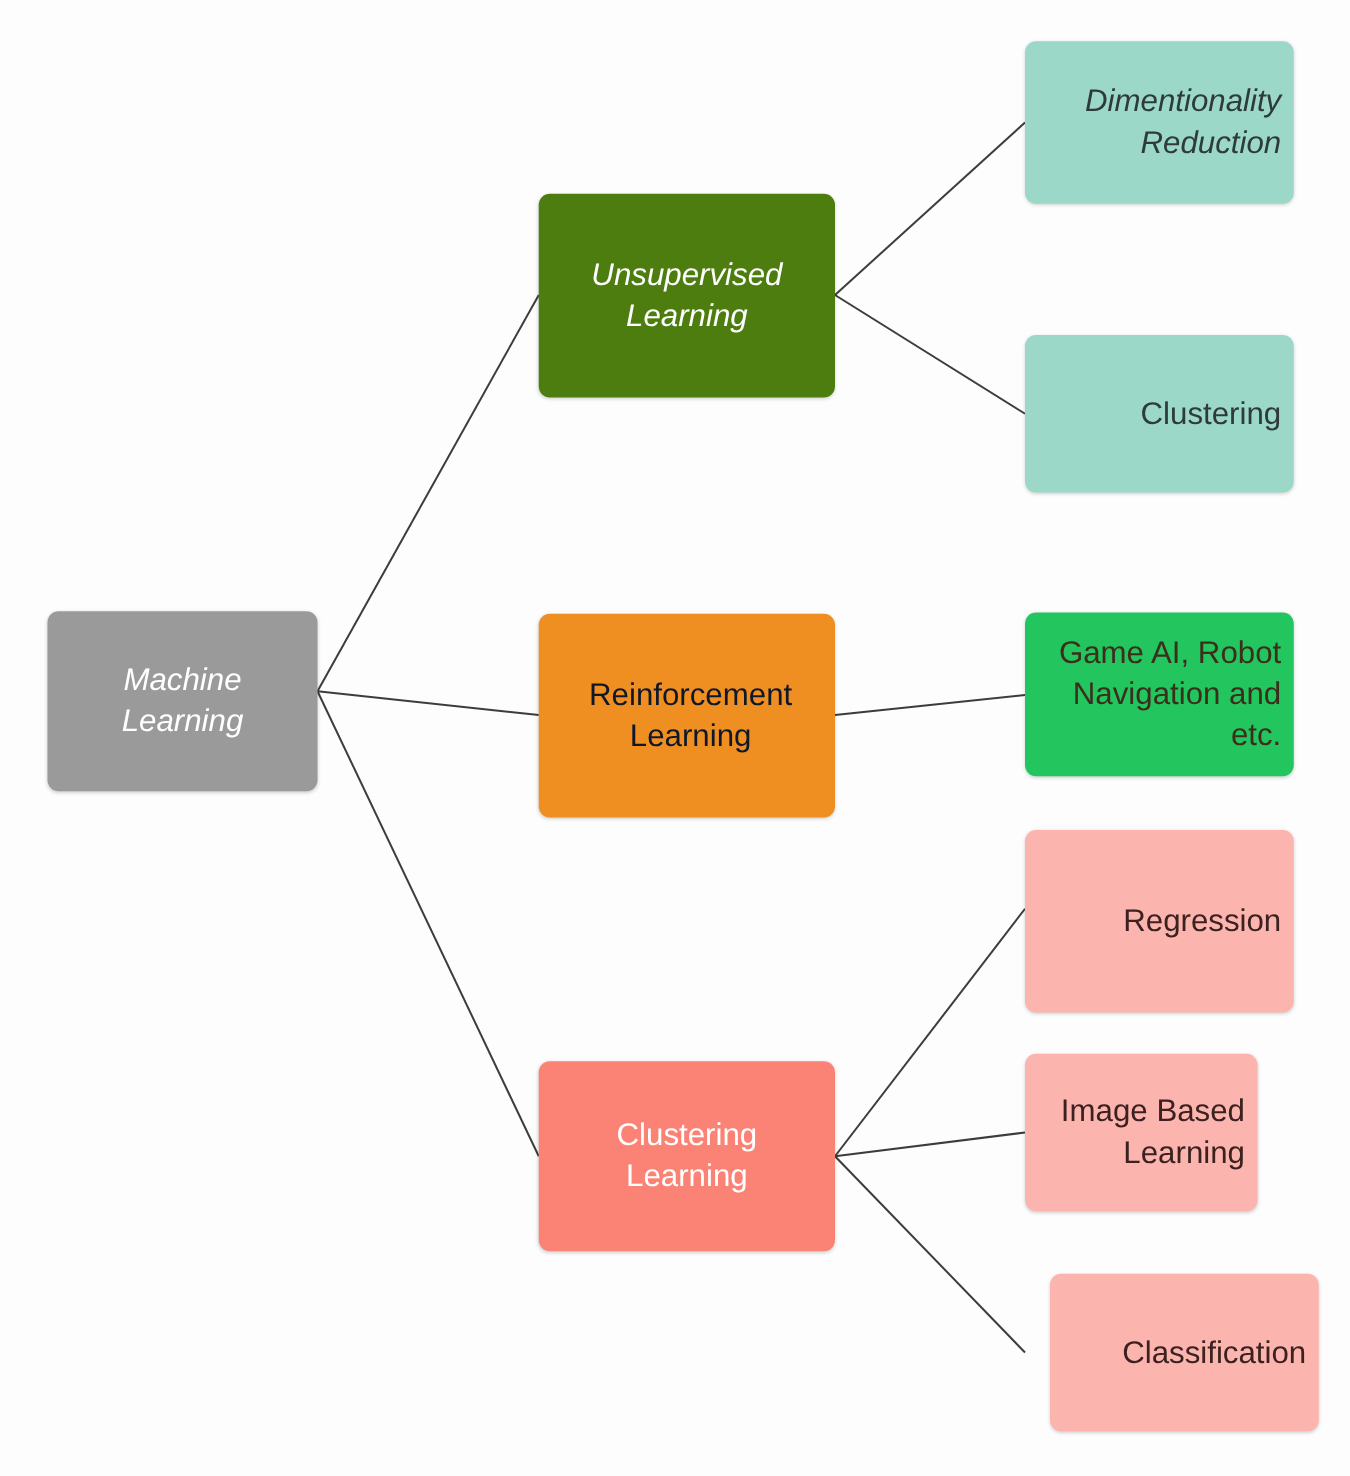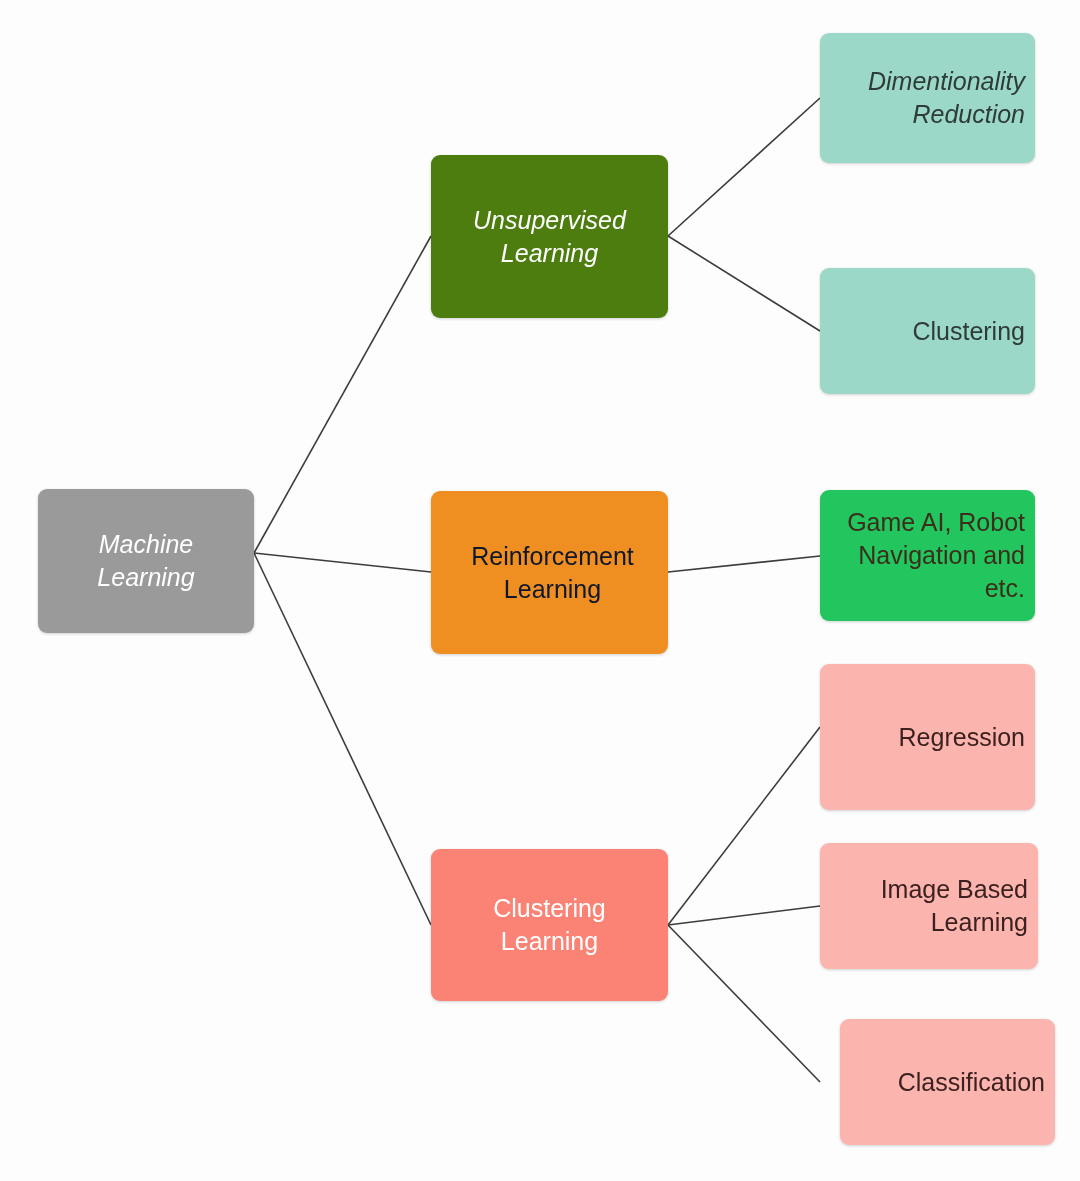--- a/index.html
+++ b/index.html
@@ -104,21 +104,21 @@
 Navigation and
 etc.</span>
       </div>
       <div class="node level-branch upright" style="left: 431px; top: 849px; width: 237px; height: 152px; background: rgb(251, 131, 118); color: rgb(255, 255, 255);">
         <span class="node-label">Clustering
 Learning</span>
       </div>
       <div class="node level-leaf upright" style="left: 820px; top: 664px; width: 215px; height: 146px; background: rgb(252, 180, 174); color: rgb(59, 33, 31);">
         <span class="node-label">Regression</span>
       </div>
-      <div class="node level-leaf upright" style="left: 820px; top: 843px; width: 218px; height: 126px; background: rgb(252, 180, 174); color: rgb(59, 33, 31);">
+      <div class="node level-leaf upright" style="left: 820px; top: 843px; width: 186px; height: 126px; background: rgb(252, 180, 174); color: rgb(59, 33, 31);">
         <span class="node-label">Image Based
 Learning</span>
       </div>
       <div class="node level-leaf upright" style="left: 820px; top: 1019px; width: 215px; height: 126px; background: rgb(252, 180, 174); color: rgb(59, 33, 31); margin-left: 20px;">
         <span class="node-label">Classification</span>
       </div>
     </div>
 </div>
 
 </body></html>

